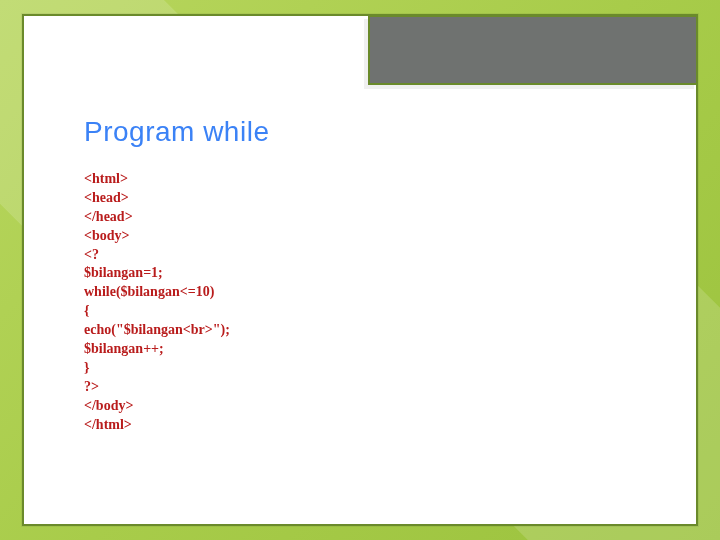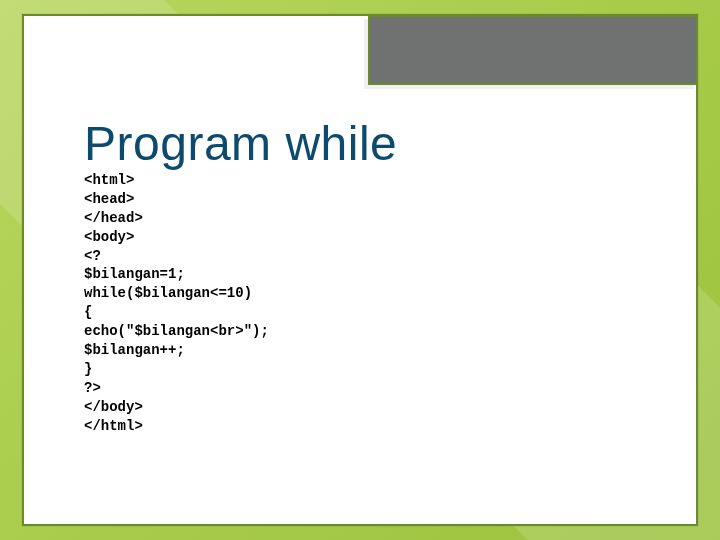--- a/index.html
+++ b/index.html
@@ -52,30 +52,31 @@
     border: 2px solid #6a8a2b;
     box-shadow: -4px 4px 0 rgba(0,0,0,0.06);
   }
   .content {
     position: absolute;
     left: 60px;
     top: 100px;
     right: 40px;
   }
   h1.title {
-    font-size: 48px;
+    font-size: 28px;
     font-weight: 400;
-    color: #0c4a6e;
+    color: #3b82f6;
+    margin-bottom: 22px;
     letter-spacing: 0.5px;
   }
   .code {
-    font-family: Liberation Mono, monospace;
+    font-family: Liberation Serif, serif;
     font-size: 14px;
     font-weight: 700;
-    color: #000000;
+    color: #b91c1c;
     line-height: 1.35;
     white-space: pre;
   }
 </style>
 </head>
 <body>
 
 <div class="bg-shapes"></div>
 
 <div class="slide-frame">

